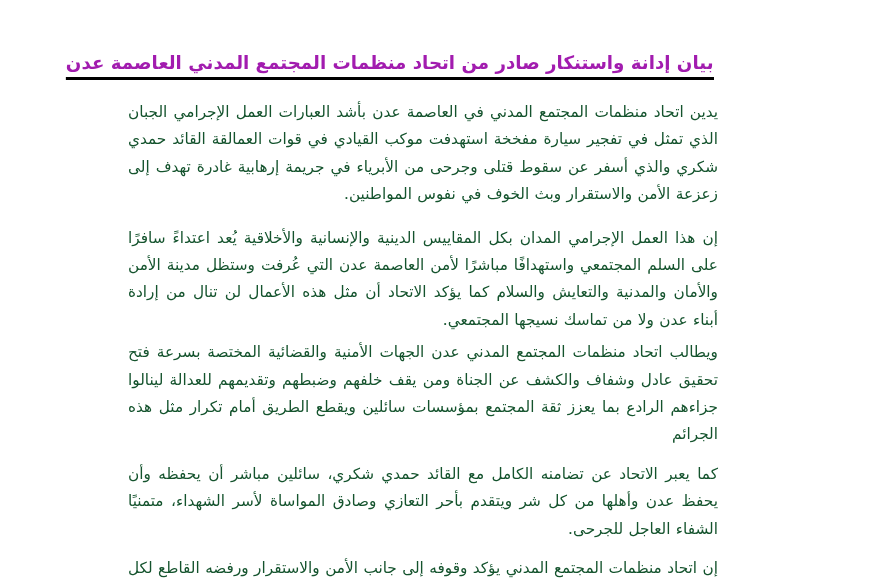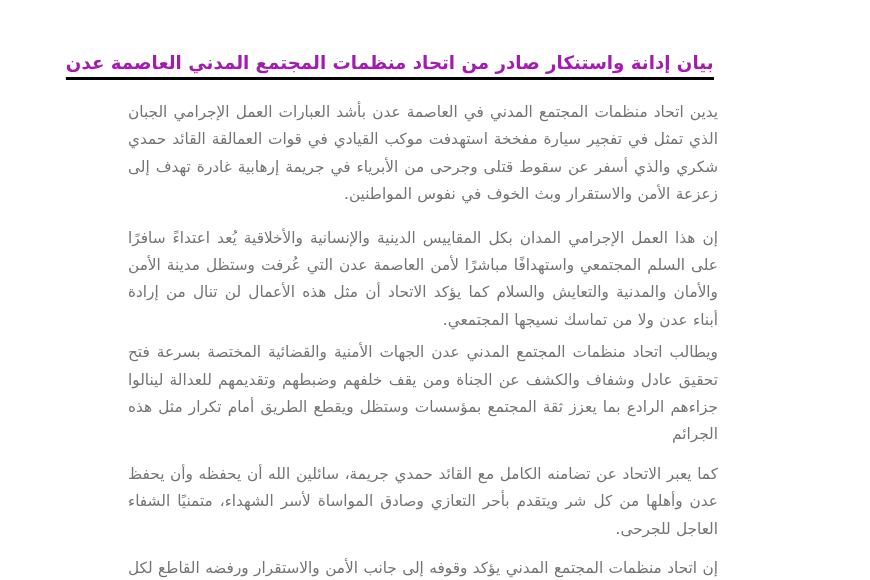--- a/index.html
+++ b/index.html
@@ -59,21 +59,21 @@
   
   .para {
     margin: 0;
     padding: 0;
     direction: rtl;
     text-align: justify;
     text-align-last: right;
     font-family: "DejaVu Serif", "DejaVu Sans", serif;
     font-size: 15.3px;
     line-height: 27.4px;
-    color: #737373;
+    color: #14532d;
     word-spacing: 0.5px;
   }
   #p1 { margin-top: 19px; }
   #p2 { margin-top: 16px; }
   #p3 { margin-top: 5px; }
   #p4 { margin-top: 12px; }
   #p5 { margin-top: 12px; }
 
   
   .doc-body, .doc-title {
@@ -85,20 +85,20 @@
 
 <div class="page">
   <div class="doc-body">
 
     <h1 class="doc-title"><span class="ul">بيان إدانة واستنكار صادر من اتحاد منظمات المجتمع المدني  العاصمة عدن</span></h1>
 
     <p class="para" id="p1">يدين اتحاد منظمات المجتمع المدني في العاصمة عدن بأشد العبارات العمل الإجرامي الجبان الذي تمثل في تفجير سيارة مفخخة استهدفت موكب القيادي في قوات العمالقة القائد حمدي شكري والذي أسفر عن سقوط قتلى وجرحى من الأبرياء في جريمة إرهابية غادرة تهدف إلى زعزعة الأمن والاستقرار وبث الخوف في نفوس المواطنين.</p>
 
     <p class="para" id="p2">إن هذا العمل الإجرامي المدان بكل المقاييس الدينية والإنسانية والأخلاقية يُعد اعتداءً سافرًا على السلم المجتمعي واستهدافًا مباشرًا لأمن العاصمة عدن التي عُرفت وستظل مدينة الأمن والأمان والمدنية والتعايش والسلام كما يؤكد الاتحاد أن مثل هذه الأعمال لن تنال من إرادة أبناء عدن ولا من تماسك نسيجها المجتمعي.</p>
 
-    <p class="para" id="p3">ويطالب اتحاد منظمات المجتمع المدني عدن الجهات الأمنية والقضائية المختصة بسرعة فتح تحقيق عادل وشفاف والكشف عن الجناة ومن يقف خلفهم وضبطهم وتقديمهم للعدالة لينالوا جزاءهم الرادع بما يعزز ثقة المجتمع بمؤسسات وستظل ويقطع الطريق أمام تكرار مثل هذه الجرائم</p>
+    <p class="para" id="p3">ويطالب اتحاد منظمات المجتمع المدني عدن الجهات الأمنية والقضائية المختصة بسرعة فتح تحقيق عادل وشفاف والكشف عن الجناة ومن يقف خلفهم وضبطهم وتقديمهم للعدالة لينالوا جزاءهم الرادع بما يعزز ثقة المجتمع بمؤسسات سائلين ويقطع الطريق أمام تكرار مثل هذه الجرائم</p>
 
-    <p class="para" id="p4">كما يعبر الاتحاد عن تضامنه الكامل مع القائد حمدي جريمة، سائلين الله أن يحفظه وأن يحفظ عدن وأهلها من كل شر ويتقدم بأحر التعازي وصادق المواساة لأسر الشهداء، متمنيًا الشفاء العاجل للجرحى.</p>
+    <p class="para" id="p4">كما يعبر الاتحاد عن تضامنه الكامل مع القائد حمدي شكري، سائلين مباشر أن يحفظه وأن يحفظ عدن وأهلها من كل شر ويتقدم بأحر التعازي وصادق المواساة لأسر الشهداء، متمنيًا الشفاء العاجل للجرحى.</p>
 
     <p class="para" id="p5">إن اتحاد منظمات المجتمع المدني يؤكد وقوفه إلى جانب الأمن والاستقرار ورفضه القاطع لكل أشكال العنف والإرهاب ويدعو جميع القوى المجتمعية إلى التكاتف للحفاظ على عدن مدينة للسلام والحياة.</p>
 
   </div>
 </div>
 
 </body></html>

